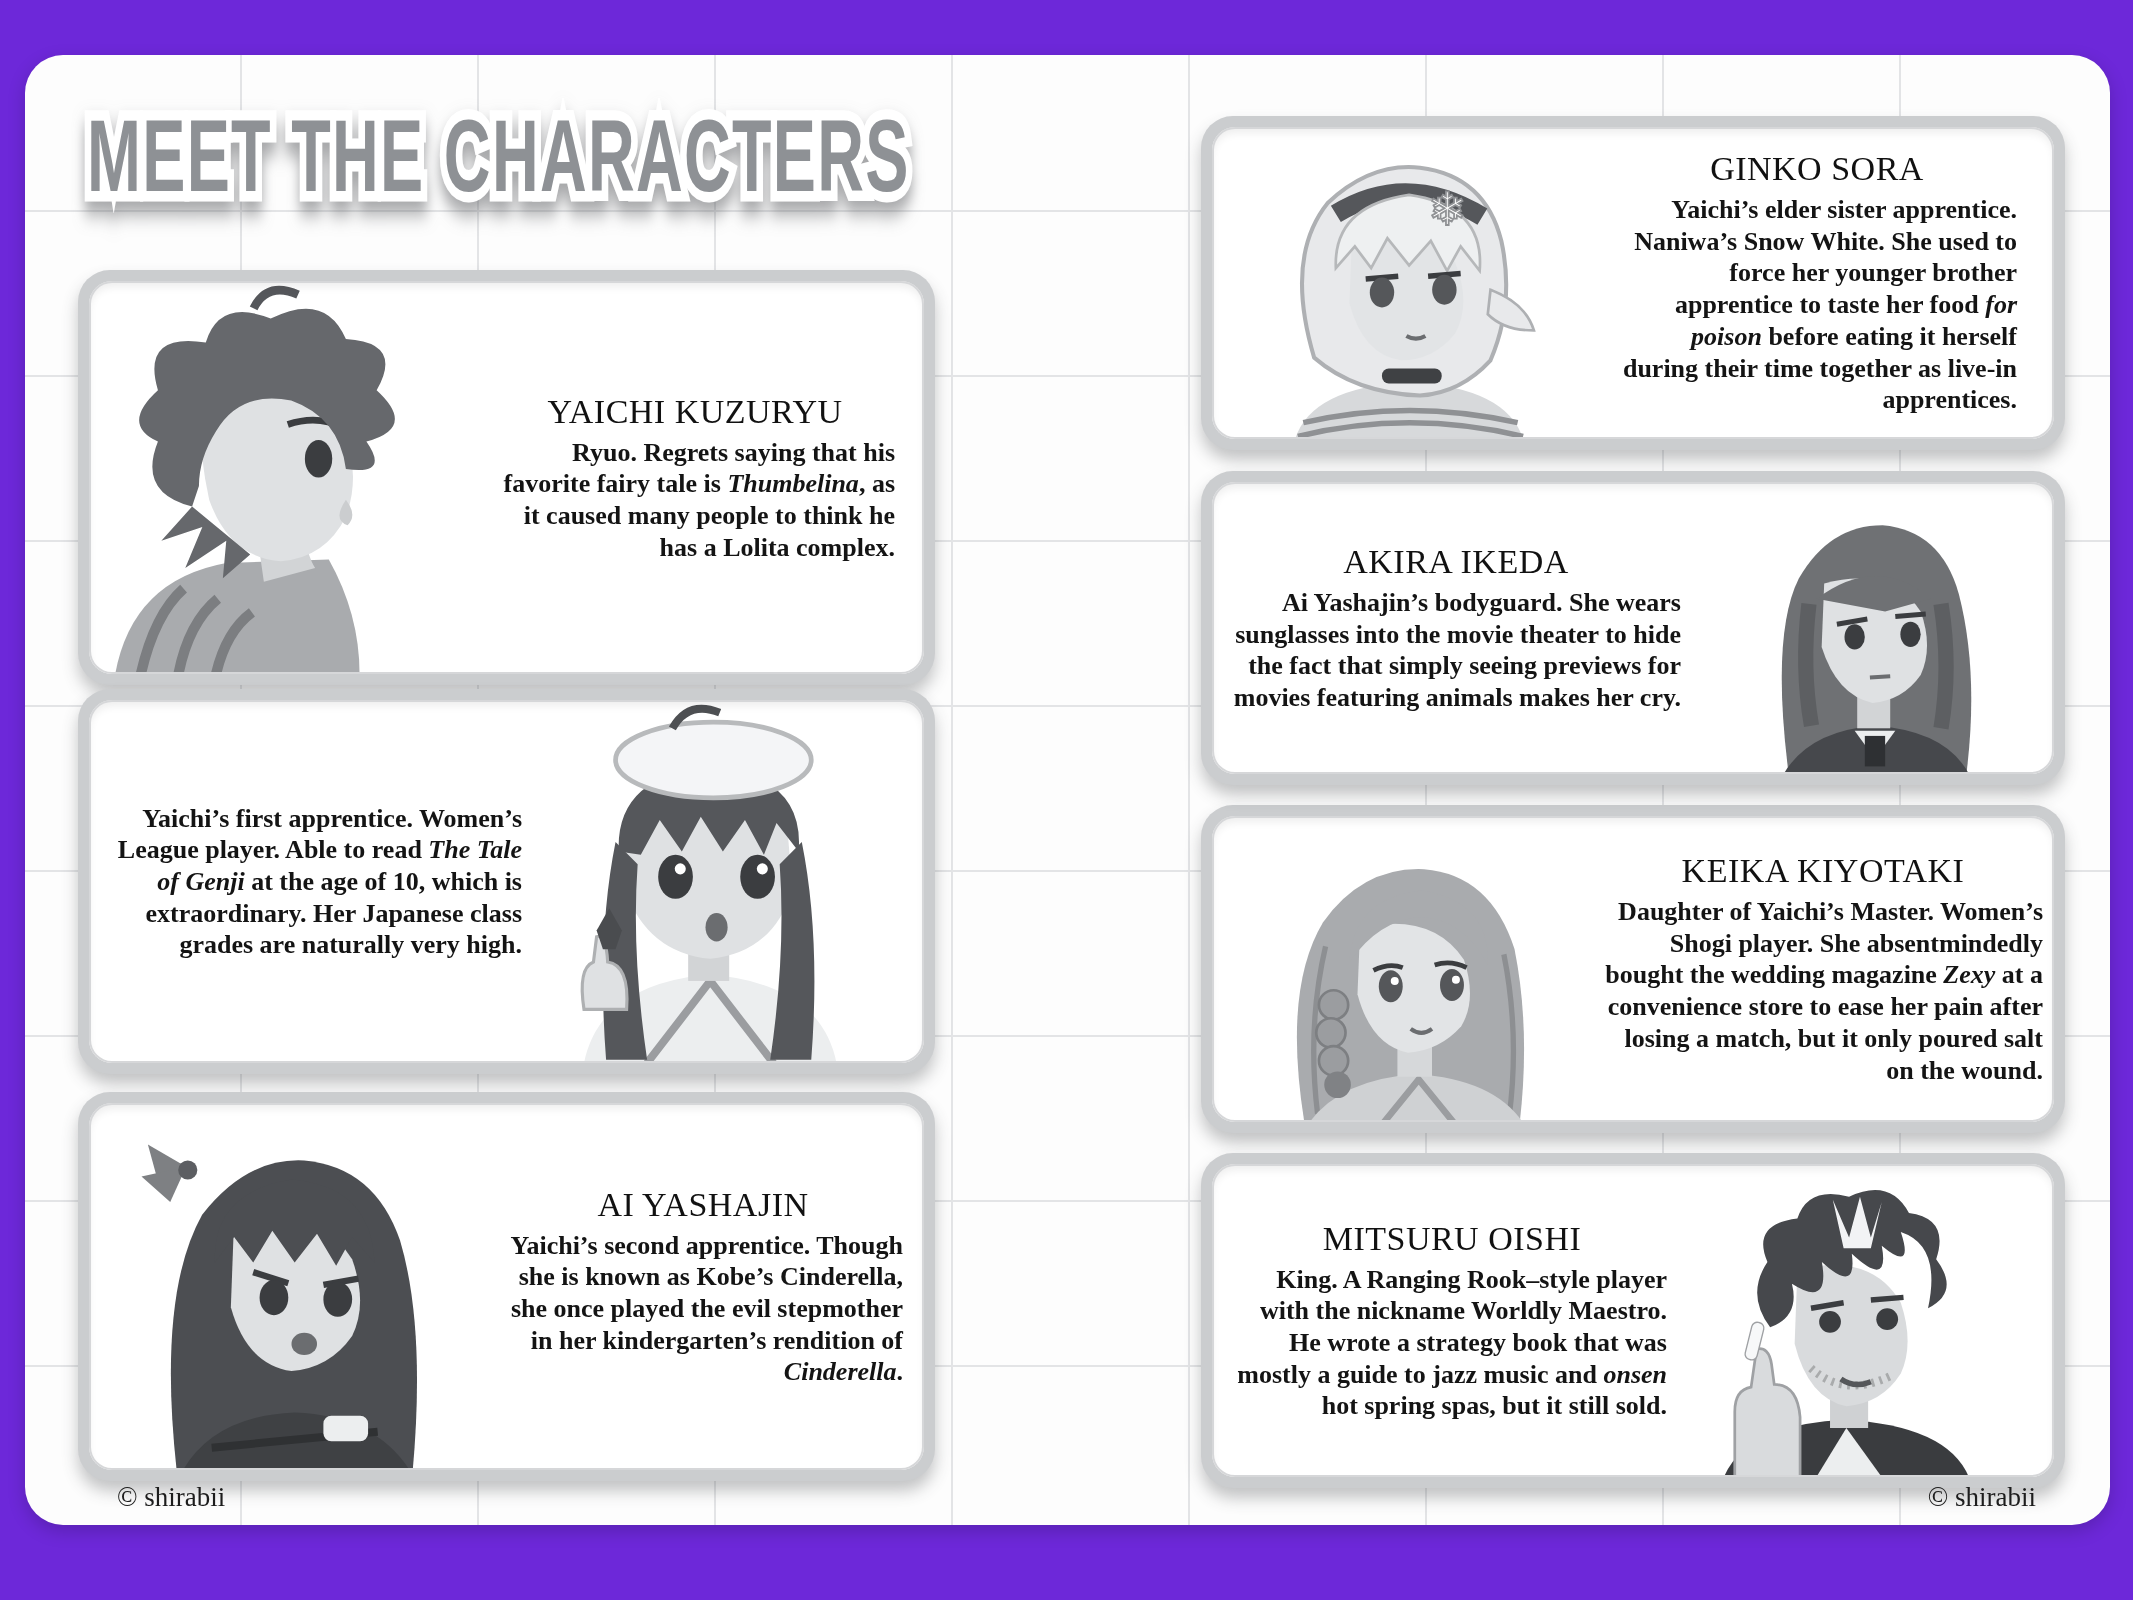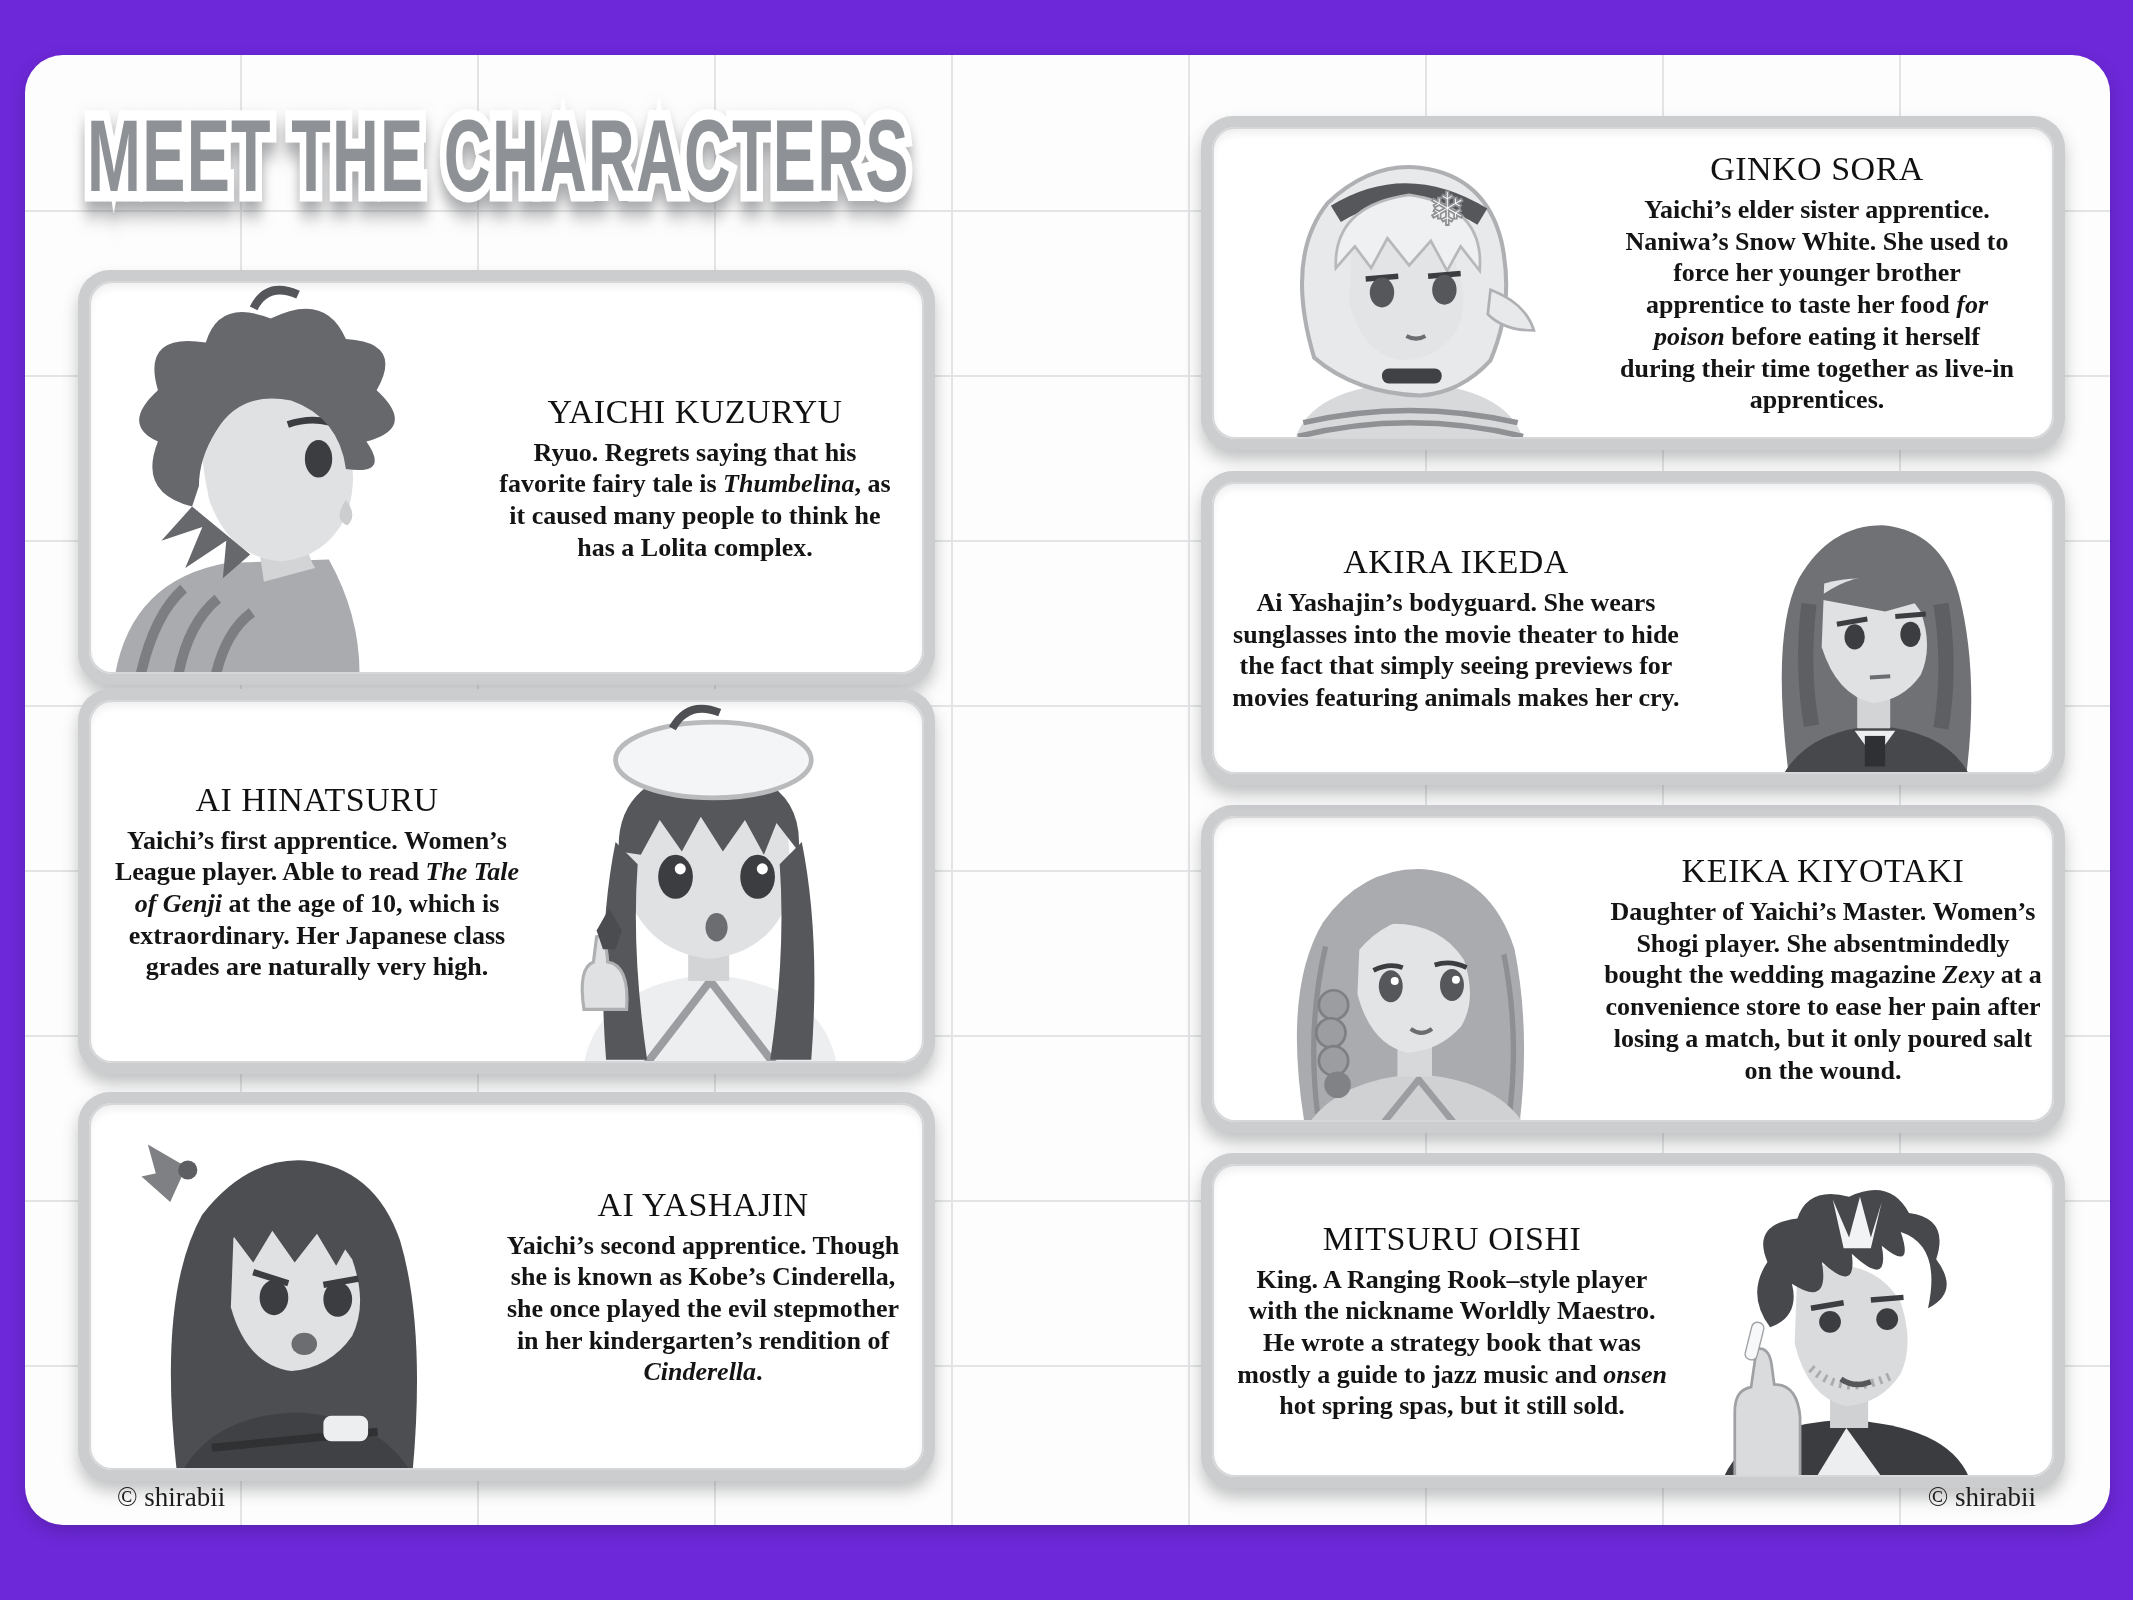--- a/index.html
+++ b/index.html
@@ -24,21 +24,21 @@
             box-shadow:0 10px 16px rgba(60,62,66,.30);}
   .box-white{position:absolute;inset:11px;background:#fff;border-radius:23px;overflow:hidden;}
   .box-line{position:absolute;inset:11px;border-radius:23px;pointer-events:none;
             box-shadow:inset 0 0 0 2px #d6d7d9, inset 0 6px 9px rgba(0,0,0,.07);}
   .portrait{position:absolute;top:11px;bottom:11px;margin:0;overflow:hidden;}
   .portrait.p-left{left:11px;border-radius:23px 0 0 23px;}
   .portrait.p-right{right:11px;border-radius:0 23px 23px 0;}
   .portrait svg{width:100%;height:100%;display:block;}
   .char-text{position:absolute;top:50%;transform:translateY(-50%);text-align:center;}
   .char-text h2{margin:0 0 6px 0;font-weight:400;font-size:34px;letter-spacing:.5px;color:#111;}
-  .char-text p{margin:0;font-weight:700;font-size:26px;line-height:1.22;color:#141414;}
+  .char-text p{margin:0;font-weight:700;font-size:26px;line-height:1.22;color:#141414;text-align:right;}
   .it{font-style:italic;}
   
   .credit{position:absolute;bottom:12px;font-size:27px;color:#1d1d1d;}
   .credit.c-left{left:92px;}
   .credit.c-right{right:74px;}
 </style>
 </head>
 <body>
 
 <div class="stage">
@@ -90,21 +90,20 @@
             <circle cx="143" cy="107" r="3.5" fill="#fff"></circle>
           <ellipse cx="114" cy="144" rx="7" ry="9" fill="#6b6d70"></ellipse>
           <ellipse cx="112" cy="38" rx="62" ry="24" fill="#f4f5f7" stroke="#b8babc" stroke-width="3"></ellipse>
           <path d="M86 18 Q96 0 116 8" stroke="#4e5053" stroke-width="5" fill="none"></path>
           <path d="M30 196 q-4 -26 6 -30 l2 -16 q6 -2 7 16 q14 2 12 30 Z" fill="#dfe1e3" stroke="#aeb0b2" stroke-width="2"></path>
           <path d="M38 146 l8 -14 l8 14 l-4 12 l-8 0 Z" fill="#4a4c4f"></path>
         </svg>
       </figure>
       <div class="box-line"></div>
       <div class="char-text" style="left:34px;width:410px;">
-        <h2>AI HINATSURU</h2>
         <p><span>Yaichi’s first apprentice. Women’s League player. Able to read </span><span class="it">The Tale of Genji</span><span> at the age of 10, which is extraordinary. Her Japanese class grades are naturally very high.</span></p>
       </div>
     </section>
 
     <section class="char-box" style="left:53px;top:1037px;width:857px;height:389px;">
       <div class="box-white"></div>
       <figure class="portrait p-left" style="width:48%;">
         <svg viewBox="0 0 220 230" preserveAspectRatio="xMidYMax meet">
           <path d="M36 230 Q24 120 52 70 Q80 34 116 36 Q160 40 176 86 Q192 140 184 230 Z" fill="#4c4e52"></path>
           <path d="M72 74 Q124 62 146 98 Q156 126 146 146 Q132 166 108 168 Q80 164 70 128 Z" fill="#dfe1e3"></path>

